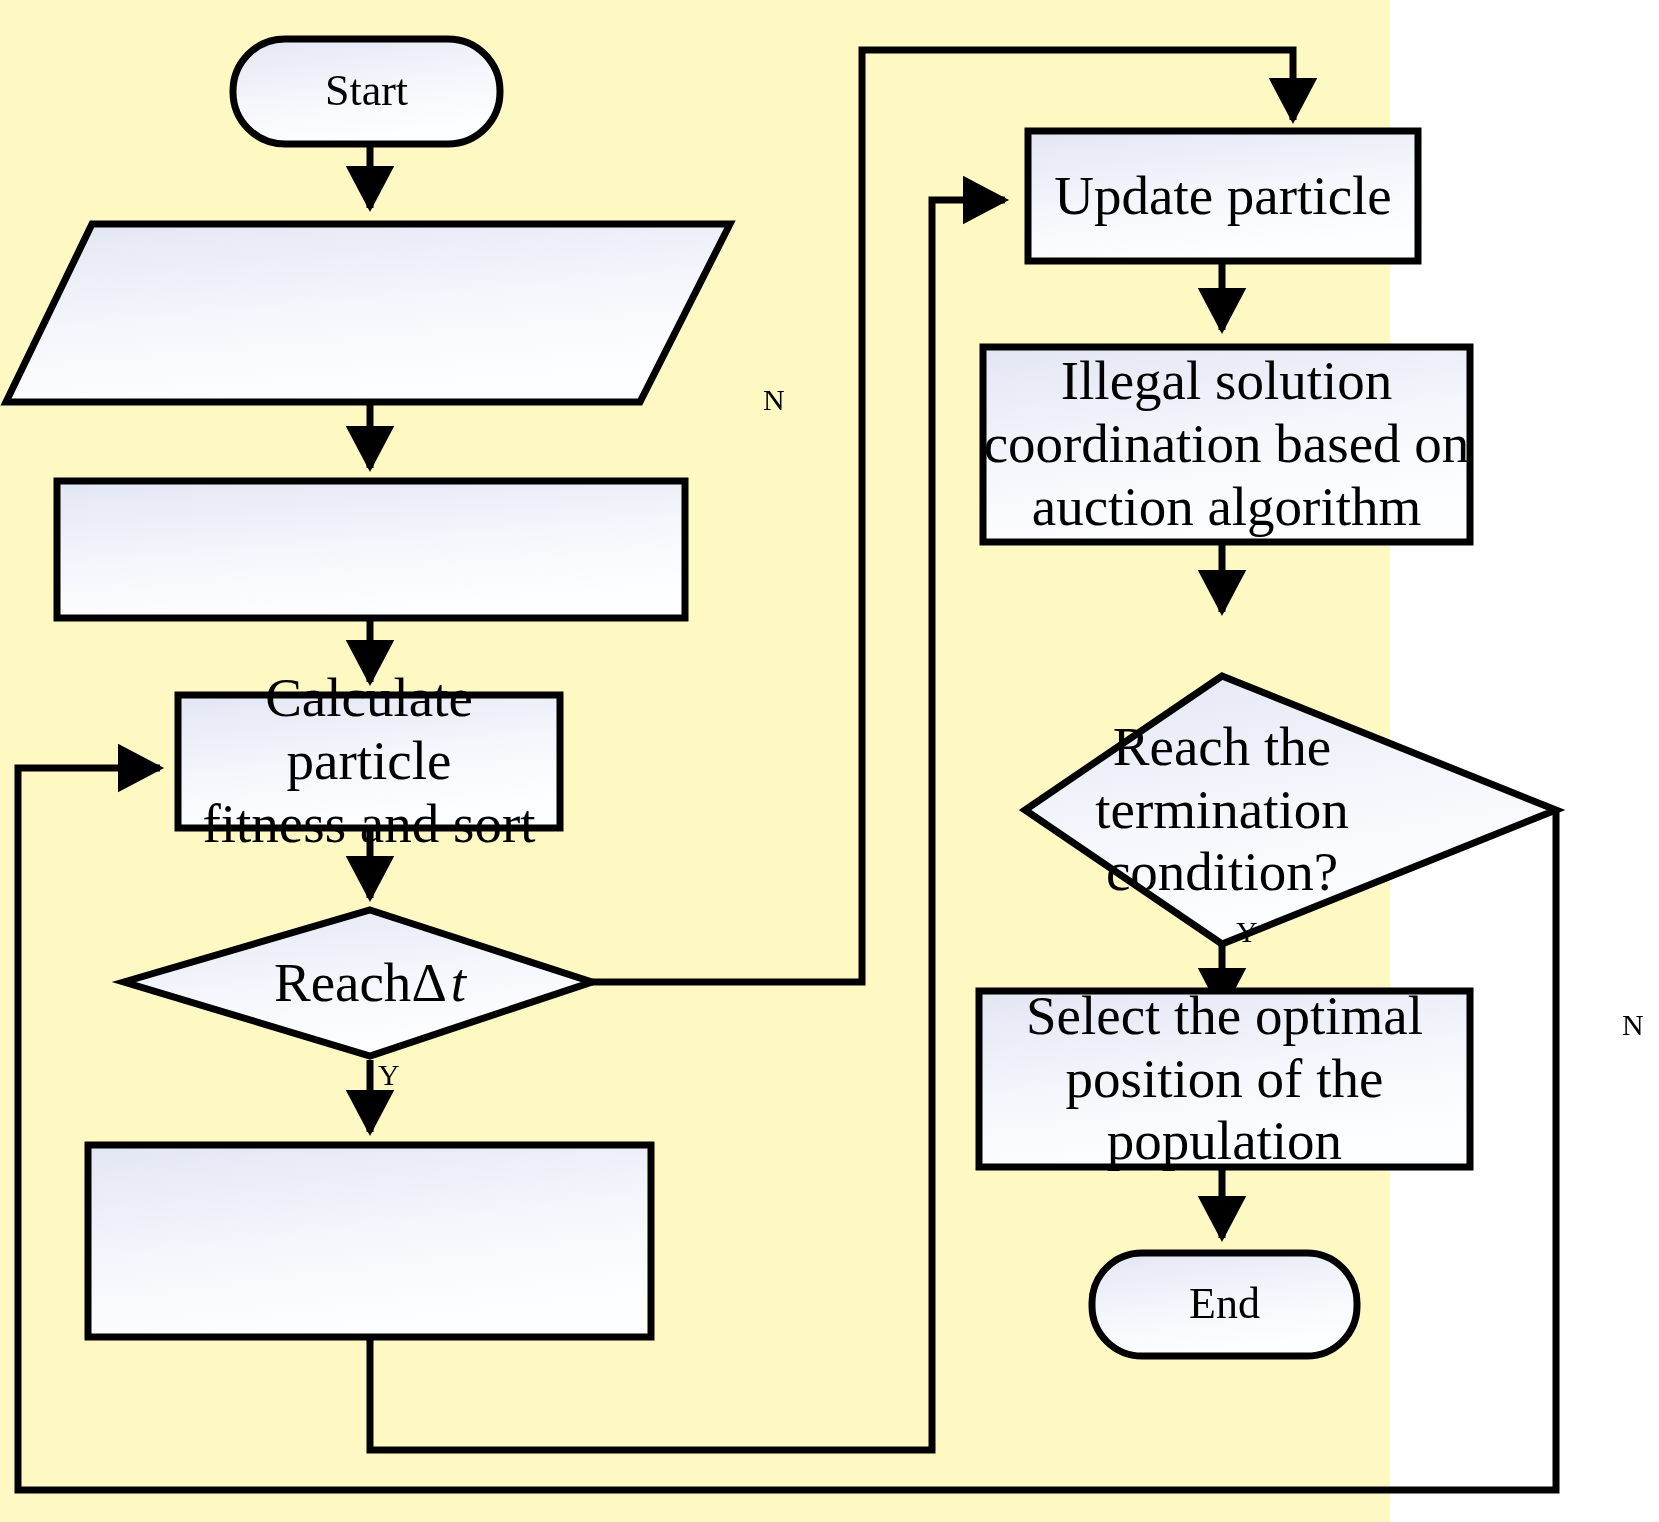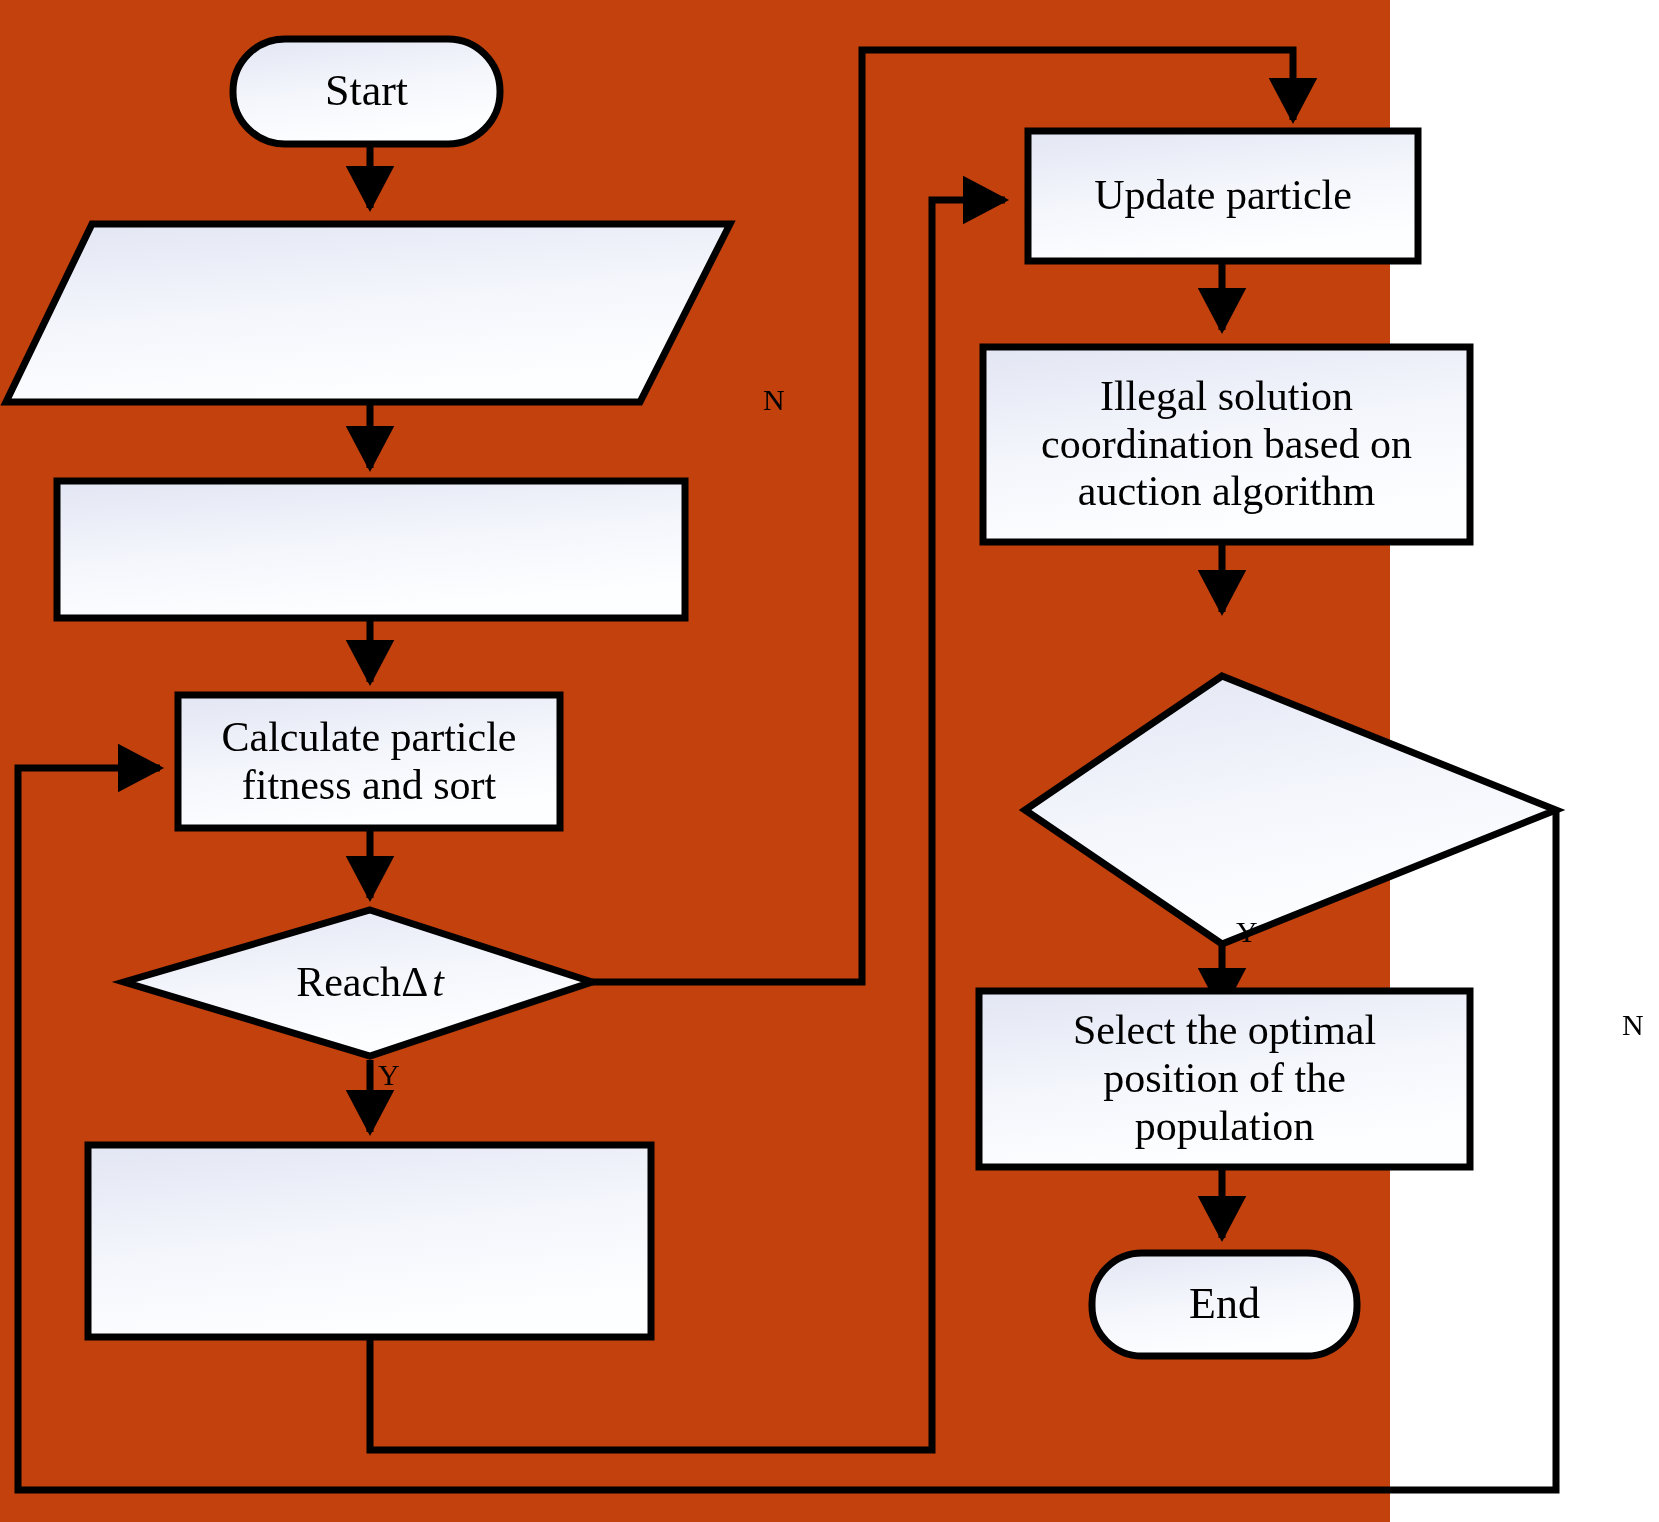--- a/index.html
+++ b/index.html
@@ -1,37 +1,37 @@
 <!DOCTYPE html>
 <html><head>
 <meta charset="utf-8">
 <style>
   html,body{margin:0;padding:0;background:#ffffff;}
   body{width:1659px;height:1522px;overflow:hidden;
        font-family:"Liberation Serif","DejaVu Serif",serif;}
-  #stage{position:relative;width:1390px;height:1522px;background:#c2410c;text-decoration:underline;}
+  #stage{position:relative;width:1390px;height:1522px;background:#fef9c3;text-decoration:underline;}
   svg#fc{position:absolute;left:0;top:0;width:1659px;height:1522px;}
   .nodeText{
     position:absolute;
     display:flex;align-items:center;justify-content:center;
     text-align:center;
     font-family:"Liberation Serif","DejaVu Serif",serif;
     color:#000;
     line-height:1.14;
     pointer-events:none;
     white-space:pre-line;
   }
   .edgeLabel{
     position:absolute;
     font-family:"Liberation Serif","DejaVu Serif",serif;
     font-size:30px;color:#000;
     pointer-events:none;
   }
   .t44{font-size:44px;}
-  .t42{font-size:42px;}
+  .t42{font-size:55px;}
   .ital{font-style:italic;}
 </style>
 </head>
 <body>
 
 <div id="stage">
 
   <svg id="fc" viewBox="0 0 1659 1522">
     <defs>
       <linearGradient id="nodeGrad" x1="0" y1="0" x2="0.35" y2="1">
@@ -108,20 +108,23 @@
     <span>Reach </span><span>Δ</span><span class="ital" style="margin-left:4px;">t</span>
   </div>
 
 
   <div class="nodeText t42" style="left:1028px;top:131px;width:390px;height:130px;">Update particle</div>
 
   <div class="nodeText t42" style="left:983px;top:347px;width:487px;height:195px;">Illegal solution
 coordination based on
 auction algorithm</div>
 
+  <div class="nodeText t42" style="left:1052px;top:690px;width:340px;height:240px;">Reach the
+termination
+condition?</div>
 
   <div class="nodeText t42" style="left:979px;top:991px;width:491px;height:176px;">Select the optimal
 position of the
 population</div>
 
   <div class="nodeText t44" style="left:1092px;top:1253px;width:265px;height:103px;">End</div>
 
   <div class="edgeLabel" style="left:763px;top:383px;">N</div>
 
   <div class="edgeLabel" style="left:378px;top:1058px;">Y</div>

